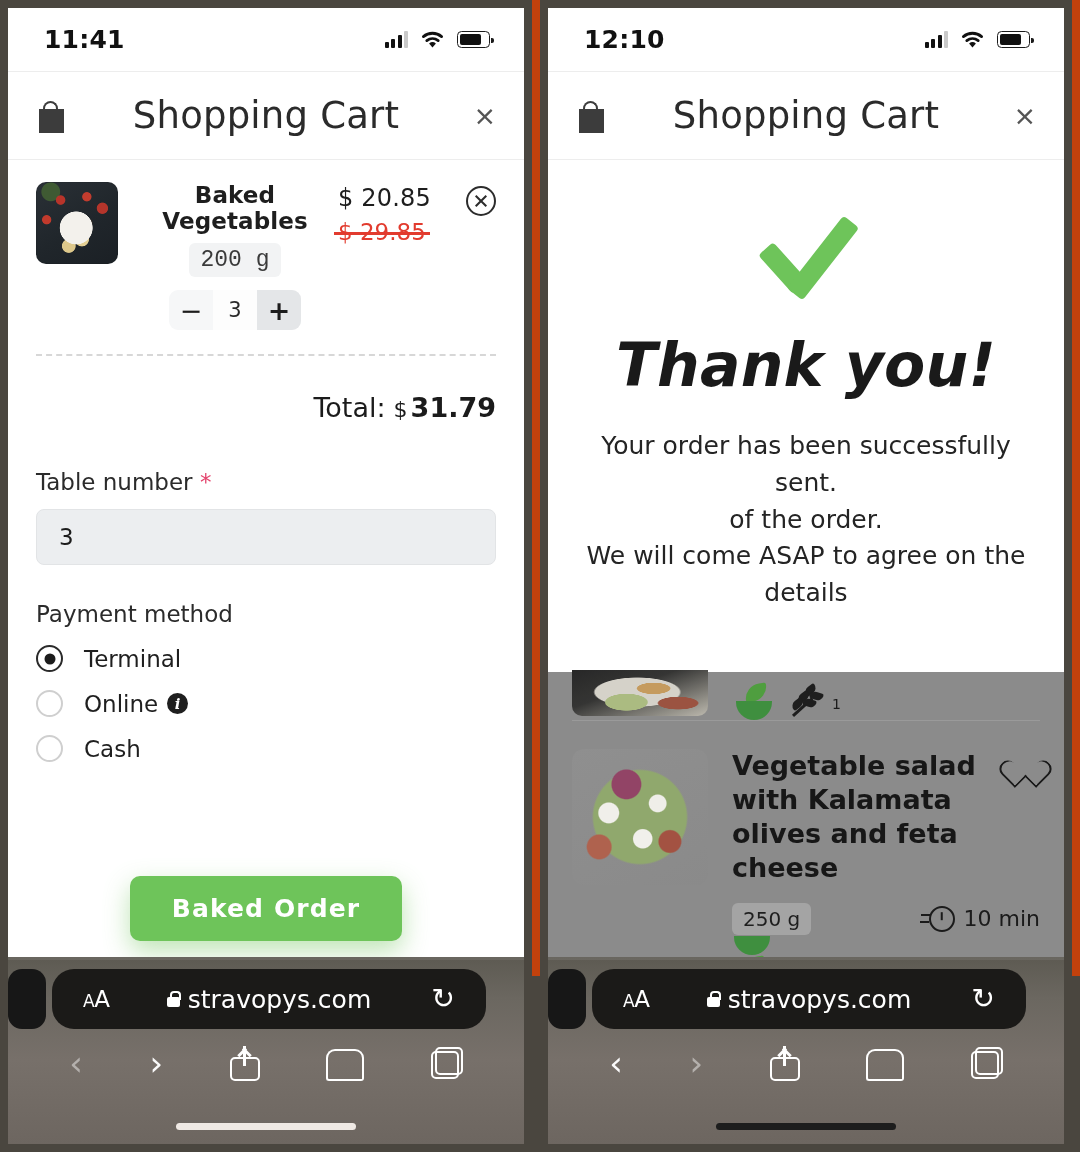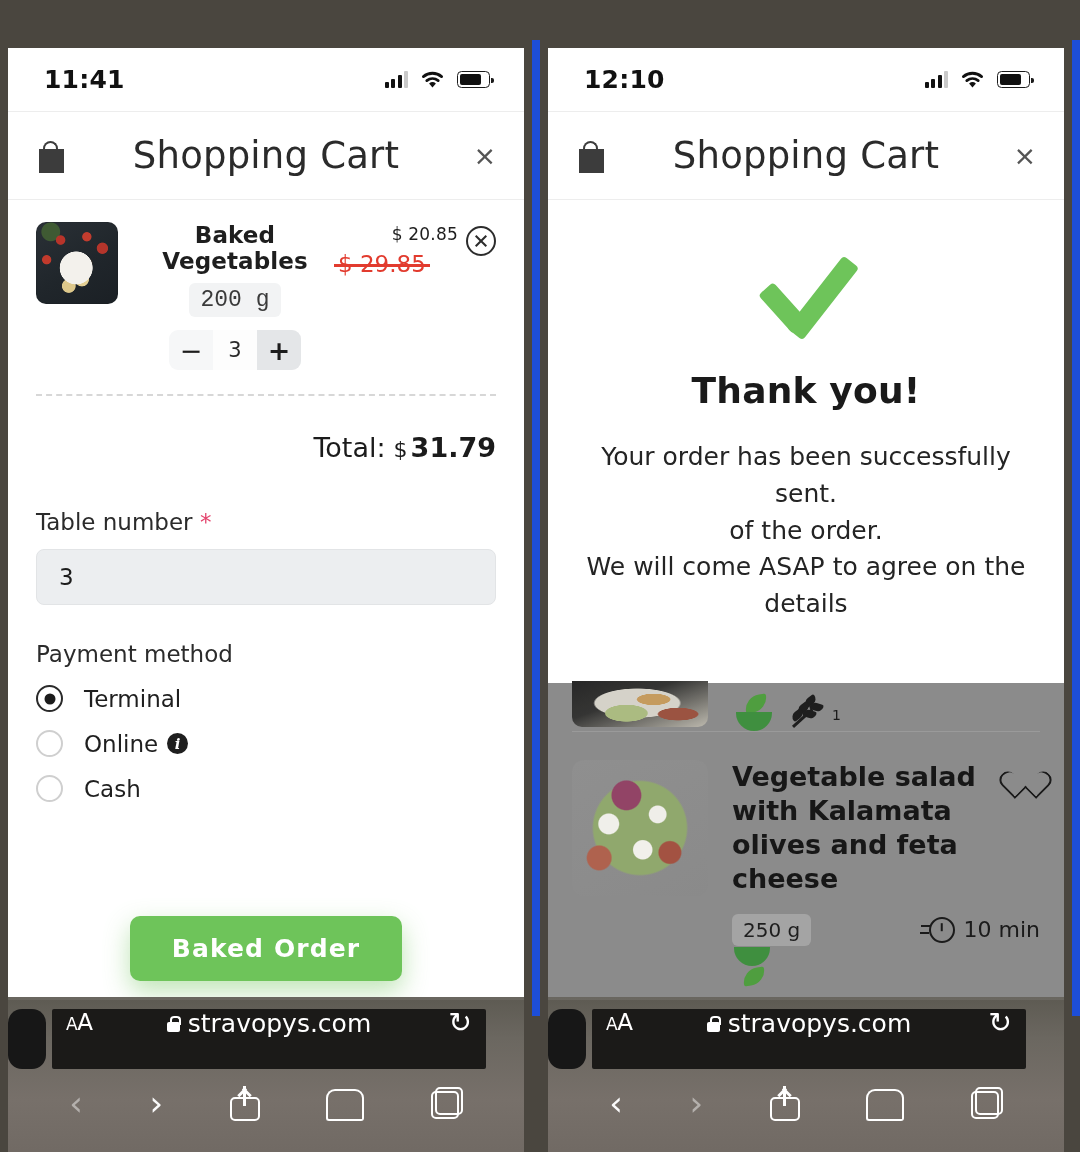--- a/index.html
+++ b/index.html
@@ -2,21 +2,21 @@
 <html><head>
 <meta charset="utf-8">
 <style>
   * { box-sizing: border-box; margin: 0; padding: 0; }
   html, body {
     width: 1080px; height: 1152px;
     background: #4a463f;
     font-family: "DejaVu Sans", "Liberation Sans", sans-serif;
     overflow: hidden;
   }
-  .stage { position: relative; width: 1080px; height: 976px; display: flex; background: #1d4ed8; margin-top: 40px; }
+  .stage { position: relative; width: 1080px; height: 976px; display: flex; background: #c2410c; }
 
   
   .phone {
     position: relative;
     width: 532px; height: 1152px;
     overflow: hidden;
     background: #ffffff;
     border-left: 8px solid #4a463f;
     border-right: 8px solid #4a463f;
     border-top: 8px solid #4a463f;
@@ -79,21 +79,21 @@
     box-shadow: inset 0 0 0 1px rgba(0,0,0,.06);
   }
   .item-mid { margin-left: 24px; flex: 1 1 auto; text-align: center; }
   .item-name { font-size: 23px; font-weight: 700; color: #1e1e1e; letter-spacing: .1px; }
   .weight-chip { display: inline-block; margin-top: 9px; background: #f2f3f4; color: #3a3a3a; font-size: 23px; padding: 4px 11px; border-radius: 6px; font-family: Liberation Mono, monospace; }
   .stepper { margin-top: 13px; display: inline-flex; align-items: stretch; border-radius: 9px; overflow: hidden; background: #f6f7f8; }
   .stepper .btn { width: 44px; height: 40px; display: flex; align-items: center; justify-content: center; font-size: 27px; color: #1c1c1c; cursor: pointer; }
   .stepper .btn.plus { background: #e4e6e8; font-weight: 700; }
   .stepper .qty { min-width: 44px; display: flex; align-items: center; justify-content: center; font-size: 21px; color: #2a2a2a; background: #fdfdfd; }
   .item-prices { text-align: left; margin-left: 10px; width: 120px; flex: 0 0 auto; padding-top: 2px; }
-  .price-now { font-size: 17px; color: #1e1e1e; letter-spacing: .2px; text-align: right; }
+  .price-now { font-size: 24px; color: #1e1e1e; letter-spacing: .2px; }
   .price-old { font-size: 23px; color: #e23b2e; margin-top: 7px; position: relative; display: inline-block; }
   .price-old::after { content:""; position:absolute; left:-4px; right:-4px; top:51%; height:3px; background:#e23b2e; }
   .remove-btn { flex: 0 0 auto; width: 30px; height: 30px; border: 2px solid #2c2c2c; border-radius: 50%; position: relative; margin-left: 8px; margin-top: 4px; cursor: pointer; }
   .remove-btn::before, .remove-btn::after { content:""; position:absolute; left:50%; top:50%; width:15px; height:2px; background:#2c2c2c; }
   .remove-btn::before { transform: translate(-50%,-50%) rotate(45deg); }
   .remove-btn::after  { transform: translate(-50%,-50%) rotate(-45deg); }
 
   .dashed { border-top: 2px dashed #d7d7d7; margin-top: 14px; }
   .total-row { text-align: right; padding: 36px 0 0; font-size: 27px; color: #1b1b1b; }
   .total-row .lbl { font-weight: 400; }
@@ -120,21 +120,21 @@
     box-shadow: 0 10px 26px rgba(110,196,90,.45);
   }
   .min-note { text-align: center; margin-top: 26px; font-size: 21px; color: #2e2e2e; }
 
   
   .thanks { background: #fff; padding: 46px 36px 60px; text-align: center; }
   .check { width: 118px; height: 86px; margin: 8px auto 0; position: relative; }
   .check::before, .check::after { content:""; position:absolute; background:#6ec45a; border-radius:4px; }
   .check::before { width: 20px; height: 52px; left: 26px; top: 28px; transform: rotate(-42deg); }
   .check::after  { width: 20px; height: 92px; left: 66px; top: -2px; transform: rotate(38deg); }
-  .thanks-title { margin-top: 30px; font-size: 36px; font-weight: 700; color: #1a1a1a; letter-spacing: .2px; }
+  .thanks-title { margin-top: 30px; font-size: 60px; font-weight: 700; color: #1a1a1a; letter-spacing: .2px; font-style: italic; }
   .thanks-text { margin-top: 28px; font-size: 25px; line-height: 1.47; color: #242424; }
 
   
   .dimmed { position: relative; background: #8b8b8b; padding: 0 24px; height: 100%; }
   .dim-card { padding: 0 0 10px; }
   .dim-top { display: flex; align-items: flex-start; }
   .dim-thumb1 {
     width: 136px; height: 46px; border-radius: 0 0 10px 10px; flex: 0 0 auto; margin-top: -2px;
     background:
       radial-gradient(ellipse at 60% 40%, #f0a53a 0 14%, rgba(0,0,0,0) 15%),
@@ -194,22 +194,22 @@
 
   
   .safari {
     position: absolute; left: 0; right: 0; bottom: 0; height: 187px;
     background: linear-gradient(180deg, #5d5a52 0%, #6b6760 22%, #77706a 55%, #6d6660 100%);
   }
   .safari::before { content:""; position:absolute; left:0; right:0; top:0; height:3px; background: rgba(255,255,255,.08); }
   .tab-behind { position: absolute; left: 0; top: 12px; width: 38px; height: 60px; background: #171717; border-radius: 14px; }
   .urlbar {
     position: absolute; left: 44px; right: 38px; top: 12px; height: 60px;
-    background: #1b1a18; border-radius: 2px;
-    display: flex; padding: 0 14px;
+    background: #1b1a18; border-radius: 22px;
+    display: flex; align-items: center; padding: 0 31px;
   }
   .aa { color: #fff; font-size: 23px; letter-spacing: -.5px; }
   .aa small { font-size: 17px; }
   .url-center { position: absolute; left: 0; right: 0; text-align: center; color: #fff; font-size: 25px; display: flex; align-items: center; justify-content: center; gap: 8px; }
   .lock { width: 13px; height: 16px; position: relative; display: inline-block; }
   .lock::before { content:""; position:absolute; left:0; bottom:0; width:13px; height:10px; background:#fff; border-radius:2px; }
   .lock::after { content:""; position:absolute; left:3px; top:0; width:7px; height:7px; border:2px solid #fff; border-bottom:none; border-radius:4px 4px 0 0; }
   .reload { margin-left: auto; color: #fff; font-size: 28px; position: relative; z-index: 2; line-height: 1; cursor: pointer; }
   .nav-row { position: absolute; left: 0; right: 0; top: 88px; display: flex; align-items: center; justify-content: space-around; padding: 0 28px; }
   .nav-icon { color: #fff; font-size: 34px; line-height: 1; cursor: pointer; opacity: .97; }

